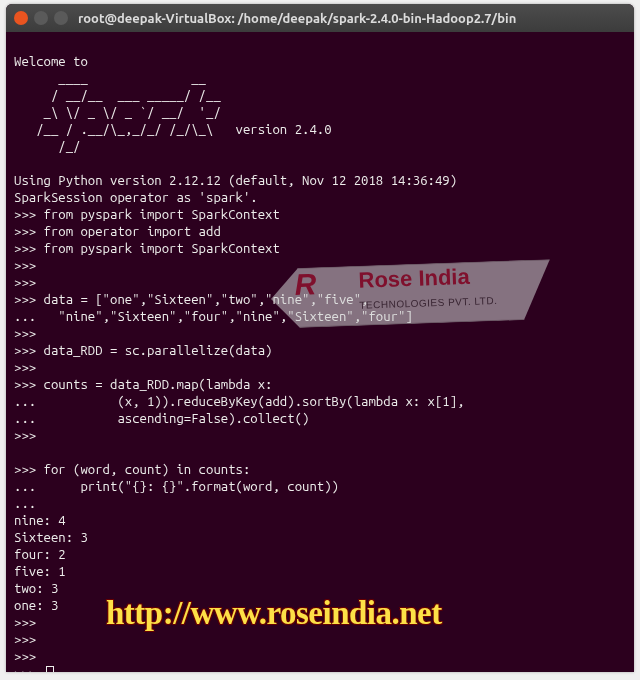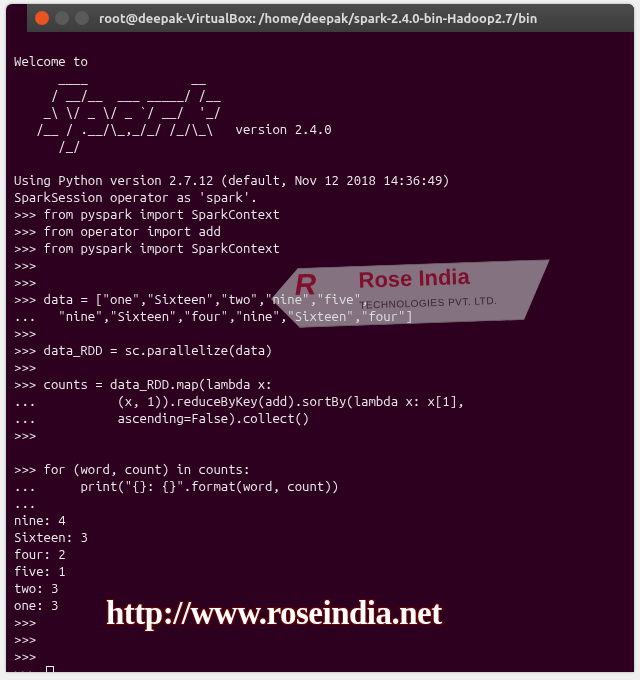--- a/index.html
+++ b/index.html
@@ -22,21 +22,20 @@
       overflow: hidden;
       box-shadow: 0 0 3px rgba(0,0,0,0.3);
     }
     .titlebar {
       height: 28px;
       background: linear-gradient(to bottom, #4c4c4c, #3c3c3c);
       display: flex;
       align-items: center;
       padding: 0 8px;
       gap: 6px;
-      margin-left: 21px;
     }
     .win-btn {
       width: 14px;
       height: 14px;
       border-radius: 50%;
       display: inline-block;
     }
     .btn-close { background: #e95420; }
     .btn-min { background: #5a5a5a; }
     .btn-max { background: #5a5a5a; }
@@ -117,21 +116,21 @@
       color: #444;
       letter-spacing: 0.5px;
     }
     .url-overlay {
       position: absolute;
       left: 100px;
       bottom: 50px;
       font-family: Georgia, "Times New Roman", serif;
       font-weight: bold;
       font-size: 33px;
-      color: #ffffff;
+      color: #fde047;
       text-shadow: 1px 1px 0 #600, -1px -1px 0 #600, 1px -1px 0 #600, -1px 1px 0 #600;
       pointer-events: none;
       letter-spacing: -0.5px;
     }
   </style>
 </head>
 <body>
 
 <div class="window">
   <div class="titlebar">
@@ -141,21 +140,21 @@
     <span class="title-text">root@deepak-VirtualBox: /home/deepak/spark-2.4.0-bin-Hadoop2.7/bin</span>
   </div>
   <div class="terminal">
 <span>Welcome to</span>
 <span class="ascii-art">      ____              __
      / __/__  ___ _____/ /__
     _\ \/ _ \/ _ `/ __/  '_/
    /__ / .__/\_,_/_/ /_/\_\   version 2.4.0
       /_/</span>
 
-<span>Using Python version 2.7.12 (default, Nov 12 2018 14:36:49)</span>
+<span>Using Python version 2.12.12 (default, Nov 12 2018 14:36:49)</span>
 <span>SparkSession operator as 'spark'.</span>
 <span class="prompt-line">&gt;&gt;&gt; from pyspark import SparkContext</span>
 <span class="prompt-line">&gt;&gt;&gt; from operator import add</span>
 <span class="prompt-line">&gt;&gt;&gt; from pyspark import SparkContext</span>
 <span class="prompt-line">&gt;&gt;&gt;</span>
 <span class="prompt-line">&gt;&gt;&gt;</span>
 <span class="prompt-line">&gt;&gt;&gt; data = ["one","Sixteen","two","nine","five",</span>
 <span class="prompt-line">...   "nine","Sixteen","four","nine","Sixteen","four"]</span>
 <span class="prompt-line">&gt;&gt;&gt;</span>
 <span class="prompt-line">&gt;&gt;&gt; data_RDD = sc.parallelize(data)</span>

